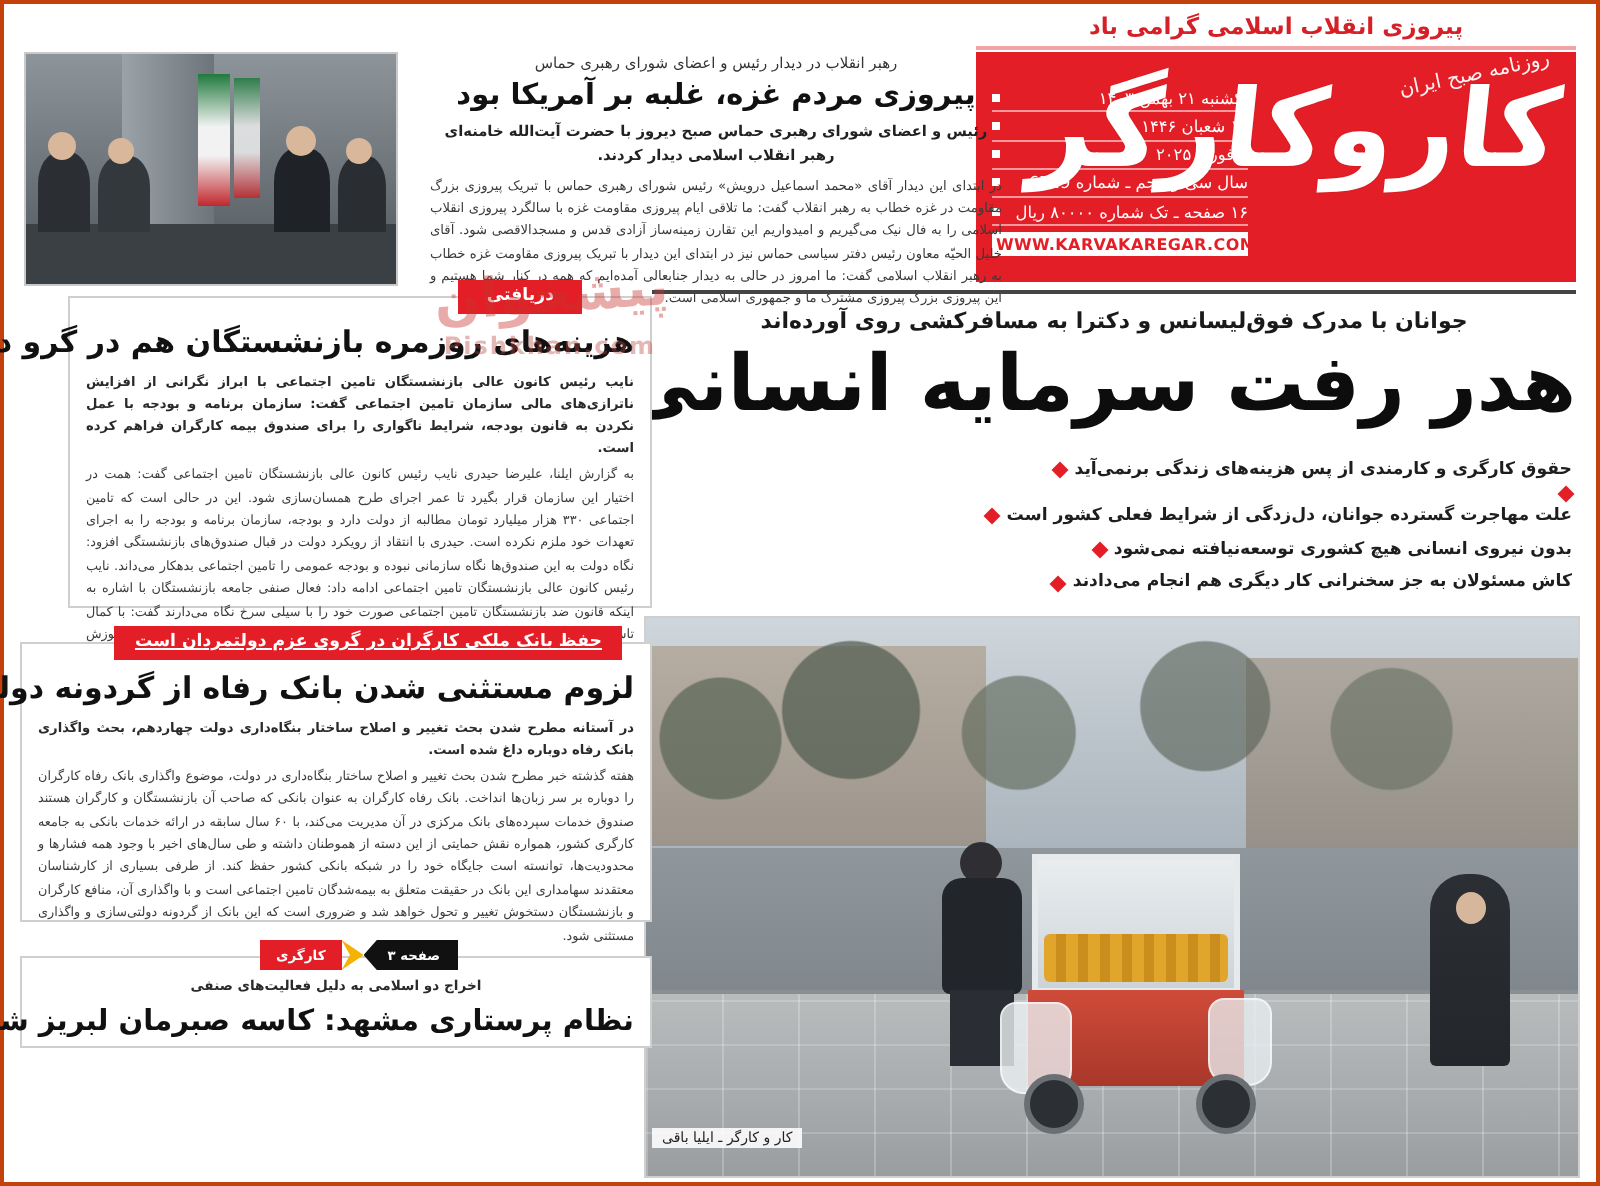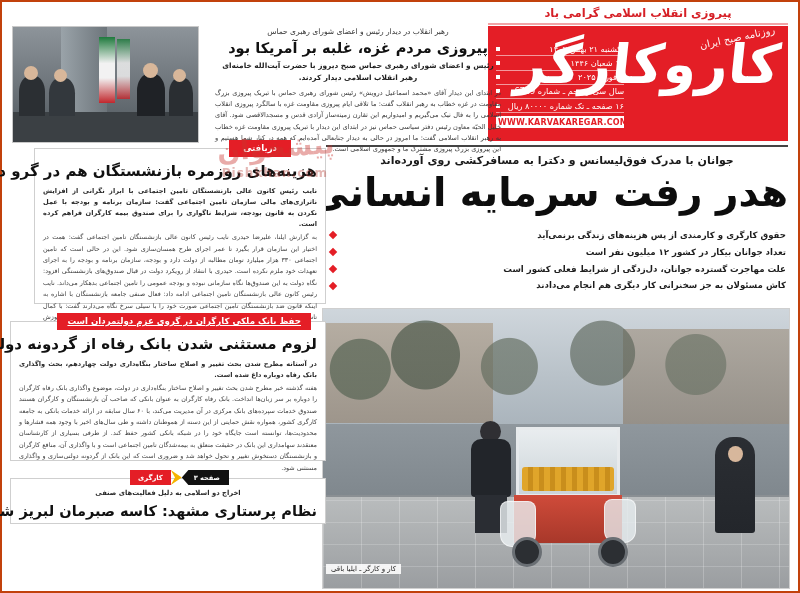--- a/index.html
+++ b/index.html
@@ -120,21 +120,21 @@
     position:absolute;top:26px;right:0;width:100%;text-align:center;
     font-size:39px;font-weight:bold;color:#0d0d0d;line-height:1.12;
     letter-spacing:-1px;white-space:nowrap;
   }
   .hero-bullets{
     position:absolute;top:82px;right:0;width:100%;
     text-align:right;padding-left:4px;box-sizing:border-box;
   }
   .hb-row{
     display:flex;flex-direction:row-reverse;align-items:center;gap:4px;
-    justify-content:space-between;font-size:8.6px;font-weight:bold;color:#1e1e1e;
+    justify-content:flex-end;font-size:8.6px;font-weight:bold;color:#1e1e1e;
     line-height:1.95;padding-right:2px;
   }
   .hb-dia{
     width:6px;height:6px;background:#e41e26;transform:rotate(45deg);
     flex:0 0 auto;display:inline-block;
   }
   
   .mainphoto{
     position:absolute;top:306px;right:8px;width:466px;height:279px;
     overflow:hidden;background:#b9c0c6;border:1px solid #cfcfcf;
@@ -299,25 +299,28 @@
     <div class="hero-rule"></div>
     <div class="hero-kicker">جوانان با مدرک فوق‌لیسانس و دکترا به مسافرکشی روی آورده‌اند</div>
     <div class="hero-head">هدر رفت سرمایه انسانی در ایران</div>
     <div class="hero-bullets">
       <div class="hb-row">
         <span class="hb-dia"></span>
         <span>حقوق کارگری و کارمندی از پس هزینه‌های زندگی برنمی‌آید</span>
       </div>
       <div class="hb-row">
         <span class="hb-dia"></span>
-        <span>تعداد جوانان بیکار در کشور ۱۲ میلیون نفر است</span>
       </div>
       <div class="hb-row">
         <span class="hb-dia"></span>
         <span>علت مهاجرت گسترده جوانان، دل‌زدگی از شرایط فعلی کشور است</span>
+      </div>
+      <div class="hb-row">
+        <span class="hb-dia"></span>
+        <span>بدون نیروی انسانی هیچ کشوری توسعه‌نیافته نمی‌شود</span>
       </div>
       <div class="hb-row">
         <span class="hb-dia"></span>
         <span>کاش مسئولان به جز سخنرانی کار دیگری هم انجام می‌دادند</span>
       </div>
     </div>
   </div>
 
   <div class="mainphoto">
     <div class="mp-sky"></div>

